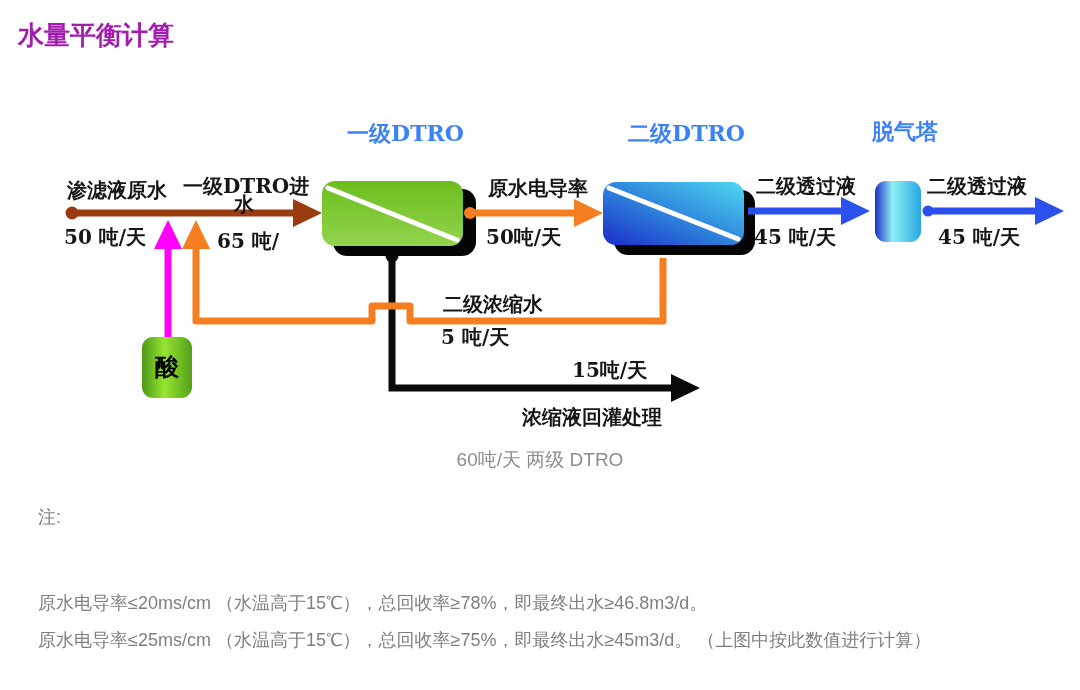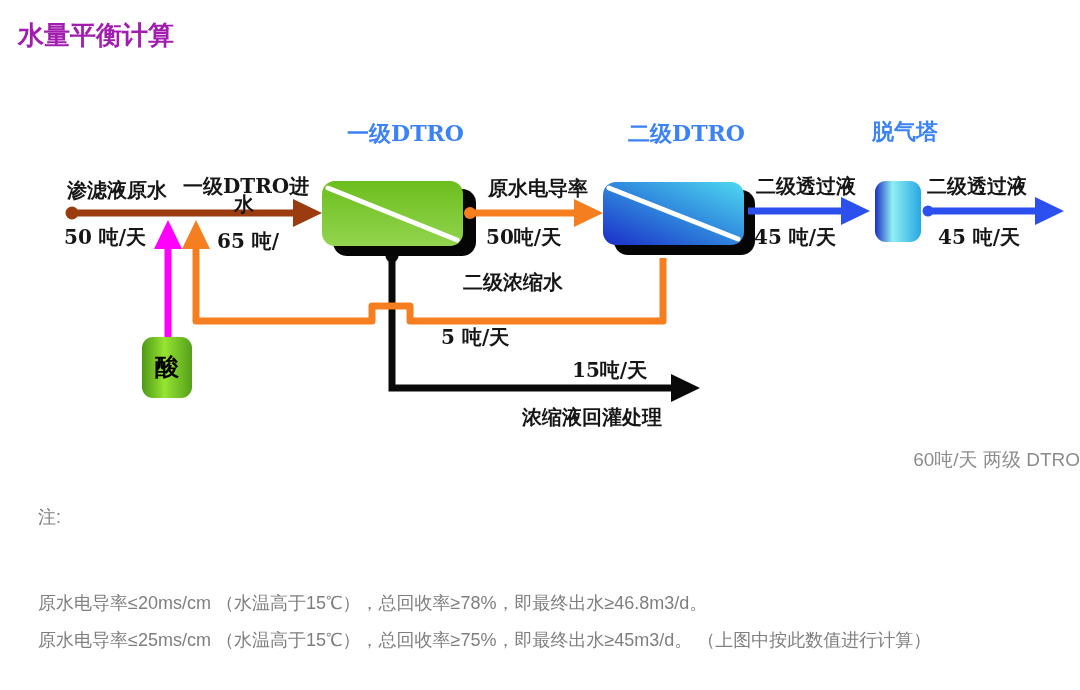--- a/index.html
+++ b/index.html
@@ -4,21 +4,21 @@
 <style>
   html,body{margin:0;padding:0;background:#fff;}
   #stage{position:relative;width:1080px;height:690px;background:#fff;overflow:hidden;
          font-family:"DejaVu Sans",sans-serif;}
   #stage svg{position:absolute;left:0;top:0;}
   .abs{position:absolute;white-space:nowrap;}
   .page-title{font:bold 26px "Liberation Sans",sans-serif;color:#a21caf;}
   .flow-lbl{font:bold 20px "DejaVu Serif",serif;color:#161616;}
   .node-title{font:bold 22px "DejaVu Serif",serif;color:#3b82f6;text-align:right;}
   .acid-lbl{font:bold 24px "DejaVu Serif",serif;color:#000;text-align:center;}
-  .caption{font:19px "Liberation Sans",sans-serif;color:#8c8c8c;text-align:right;}
+  .caption{font:19px "Liberation Sans",sans-serif;color:#8c8c8c;text-align:center;}
   .note{font:18px "Liberation Sans",sans-serif;color:#7f7f7f;}
 </style>
 </head>
 <body>
 
 <div id="stage">
 
   <svg width="1080" height="690" viewBox="0 0 1080 690">
     <defs>
       <linearGradient id="gradGreen" x1="0" y1="0" x2="0" y2="1">
@@ -128,21 +128,21 @@
   <span class="abs node-title" style="left:603px;top:119px;width:142px;">二级DTRO</span>
 
   <span class="abs flow-lbl" style="left:756px;top:173px;">二级透过液</span>
   <span class="abs flow-lbl" style="left:754px;top:224px;">45 吨/天</span>
 
   <span class="abs node-title" style="left:858px;top:117px;width:80px;">脱气塔</span>
 
   <span class="abs flow-lbl" style="left:927px;top:173px;">二级透过液</span>
   <span class="abs flow-lbl" style="left:938px;top:224px;">45 吨/天</span>
 
-  <span class="abs flow-lbl" style="left:443px;top:269px;margin-left:20px;">二级浓缩水</span>
+  <span class="abs flow-lbl" style="left:443px;top:291px;">二级浓缩水</span>
   <span class="abs flow-lbl" style="left:441px;top:324px;">5 吨/天</span>
 
   <span class="abs flow-lbl" style="left:572px;top:357px;">15吨/天</span>
   <span class="abs flow-lbl" style="left:522px;top:396px;margin-top:8px;">浓缩液回灌处理</span>
 
   <span class="abs acid-lbl" style="left:142px;top:351px;width:50px;">酸</span>
 
   <span class="abs caption" style="left:0;top:447px;width:1080px;">60吨/天 两级 DTRO</span>
 
   <span class="abs note" style="left:38px;top:505px;">注:</span>

